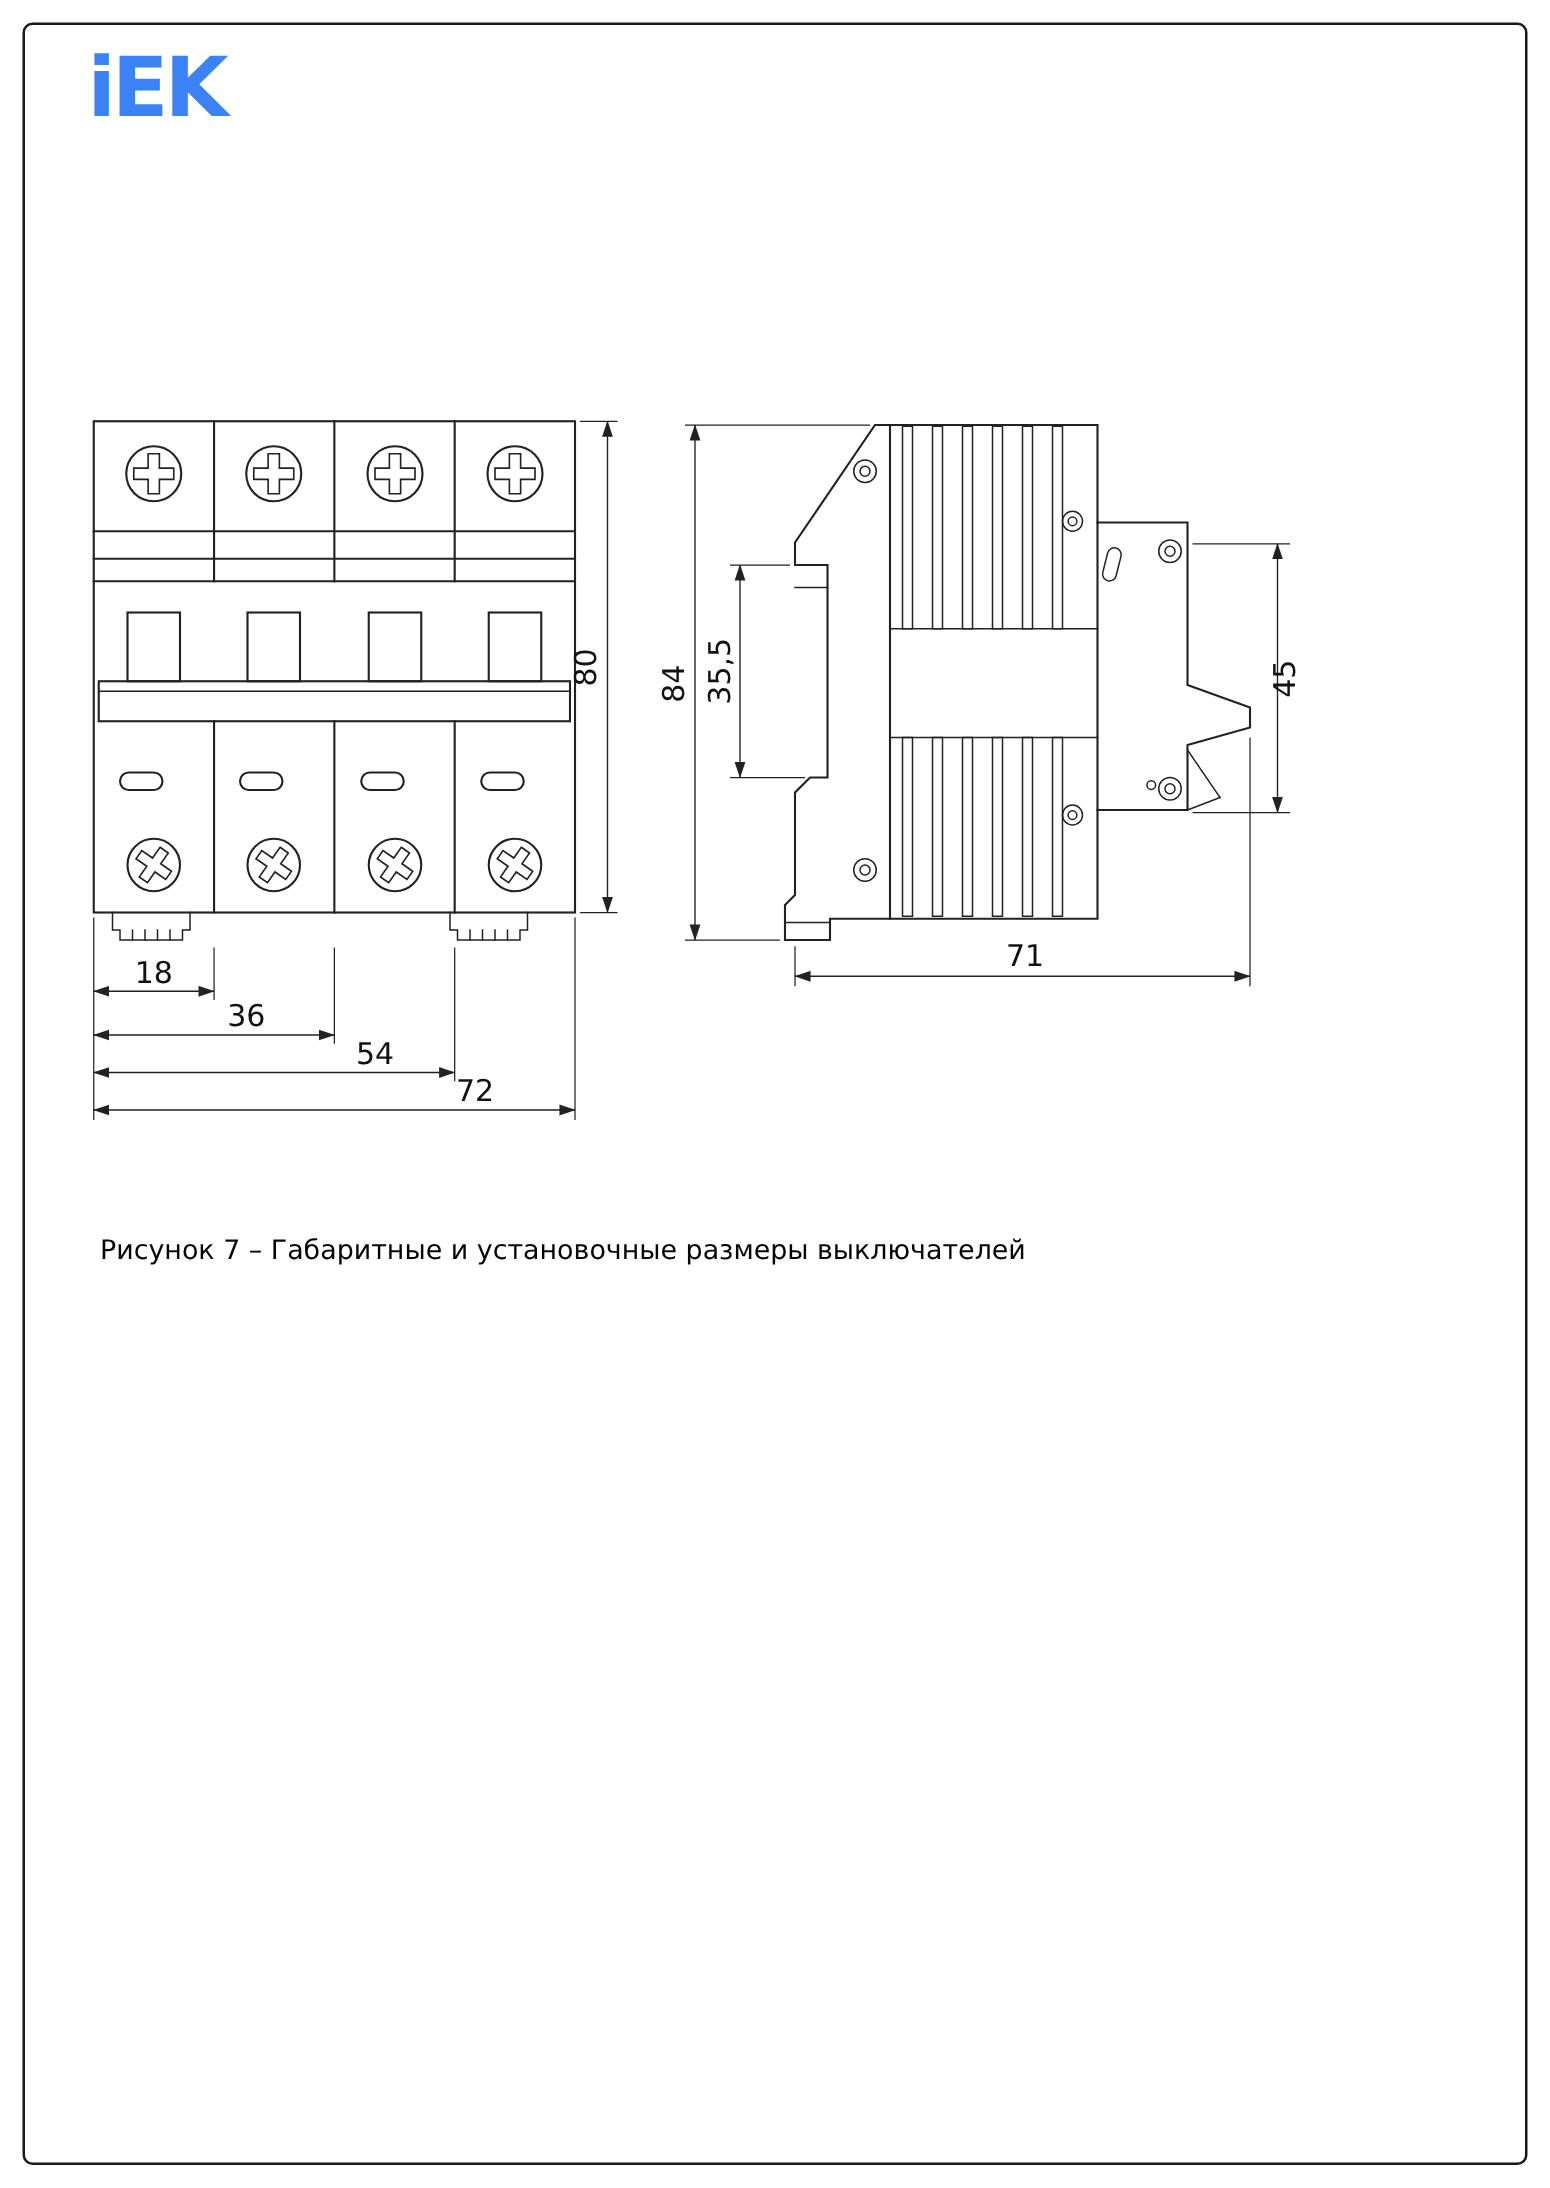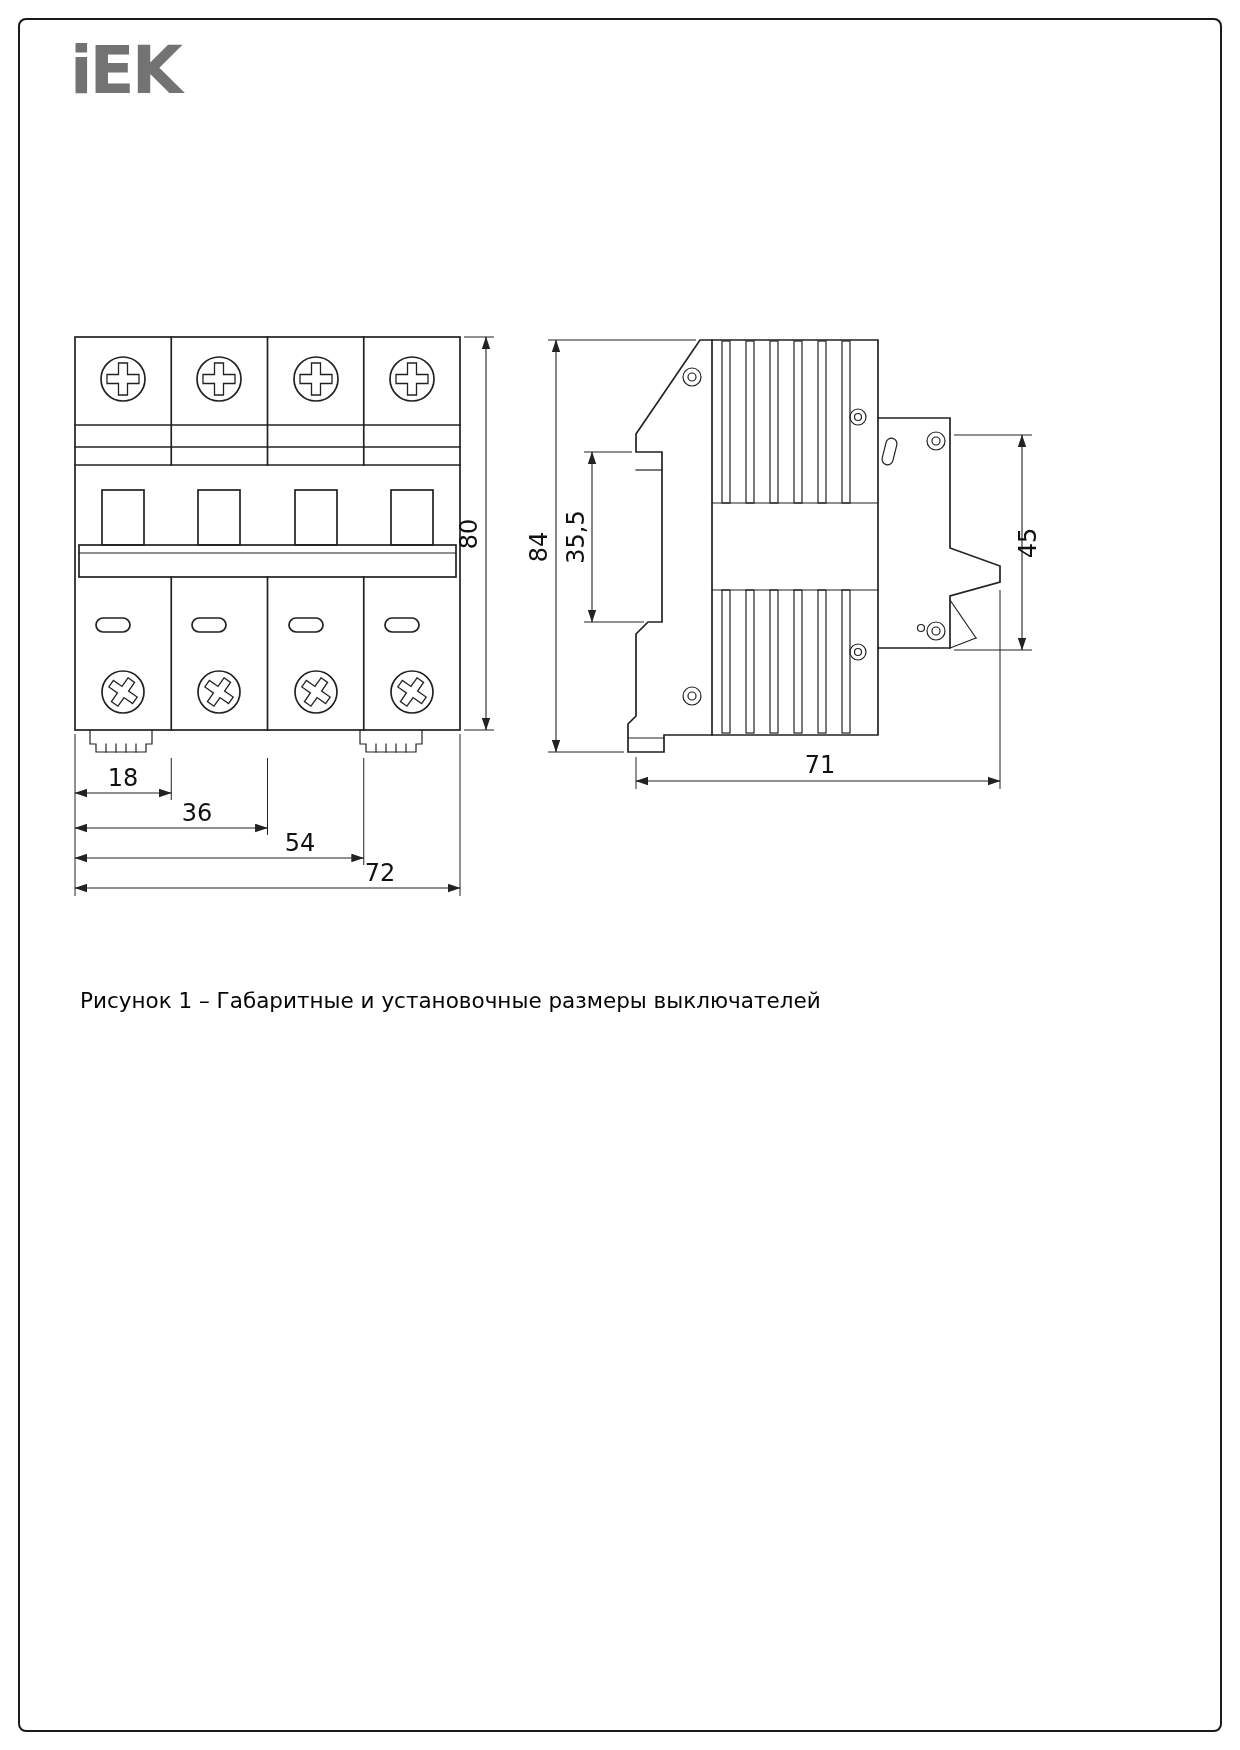--- a/index.html
+++ b/index.html
@@ -12,21 +12,21 @@
   }
   .frame {
     position:absolute; inset:18px;
     border:2.5px solid #1a1a1a;
     border-radius:8px;
     pointer-events:none;
   }
   .logo {
     position:absolute; left:70px; top:32px;
     font-size:66px; font-weight:800; letter-spacing:-3px;
-    color:#737373;
+    color:#3b82f6;
   }
   .caption {
     position:absolute; left:80px; top:988px;
     font-size:21.5px; color:#050505;
   }
   svg { position:absolute; left:0; top:0; }
 
   .ln   { stroke:#222; stroke-width:1.7; fill:none; stroke-linejoin:miter; stroke-linecap:square; }
   .thin { stroke:#222; stroke-width:1.2; fill:none; stroke-linecap:square; }
   .scr  { stroke:#222; stroke-width:1.7; fill:#fff; }
@@ -209,14 +209,14 @@
     </g>
 
     <g>
       <line class="ext" x1="636" y1="757" x2="636" y2="789"></line>
       <line class="ext" x1="1000" y1="590" x2="1000" y2="789"></line>
       <line class="dim" x1="636" y1="781" x2="1000" y2="781" marker-start="url(#arw)" marker-end="url(#arw)"></line>
       <text class="dimtxt" text-anchor="middle" x="820" y="773">71</text>
     </g>
   </svg>
 
-  <div class="caption">Рисунок 1 – Габаритные и установочные размеры выключателей</div>
+  <div class="caption">Рисунок 7 – Габаритные и установочные размеры выключателей</div>
 </div>
 
 </body></html>

